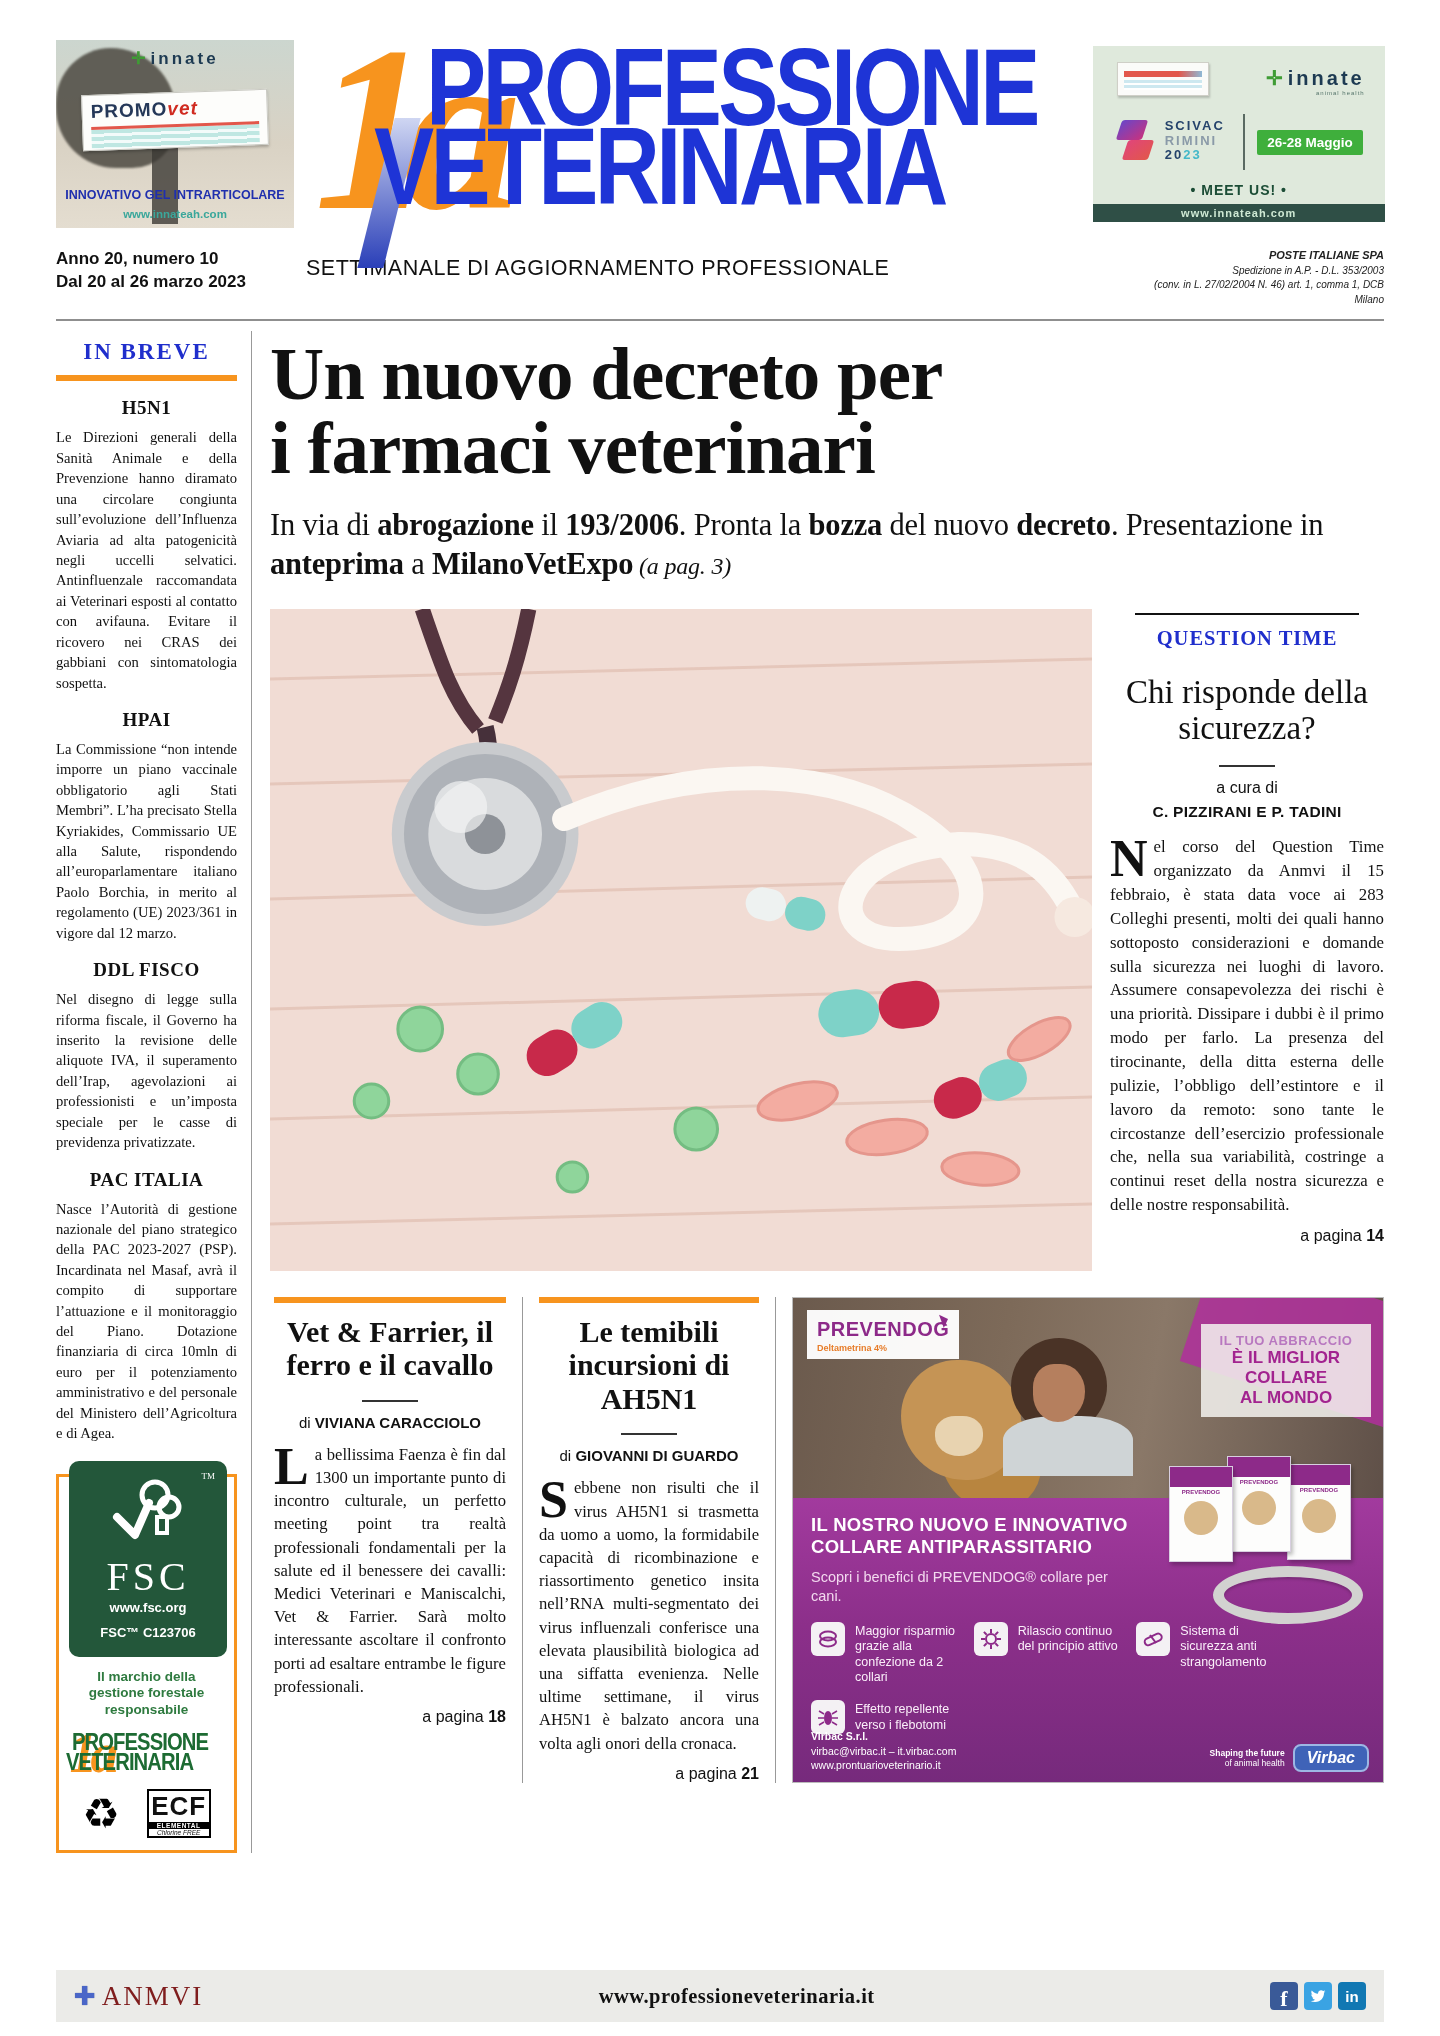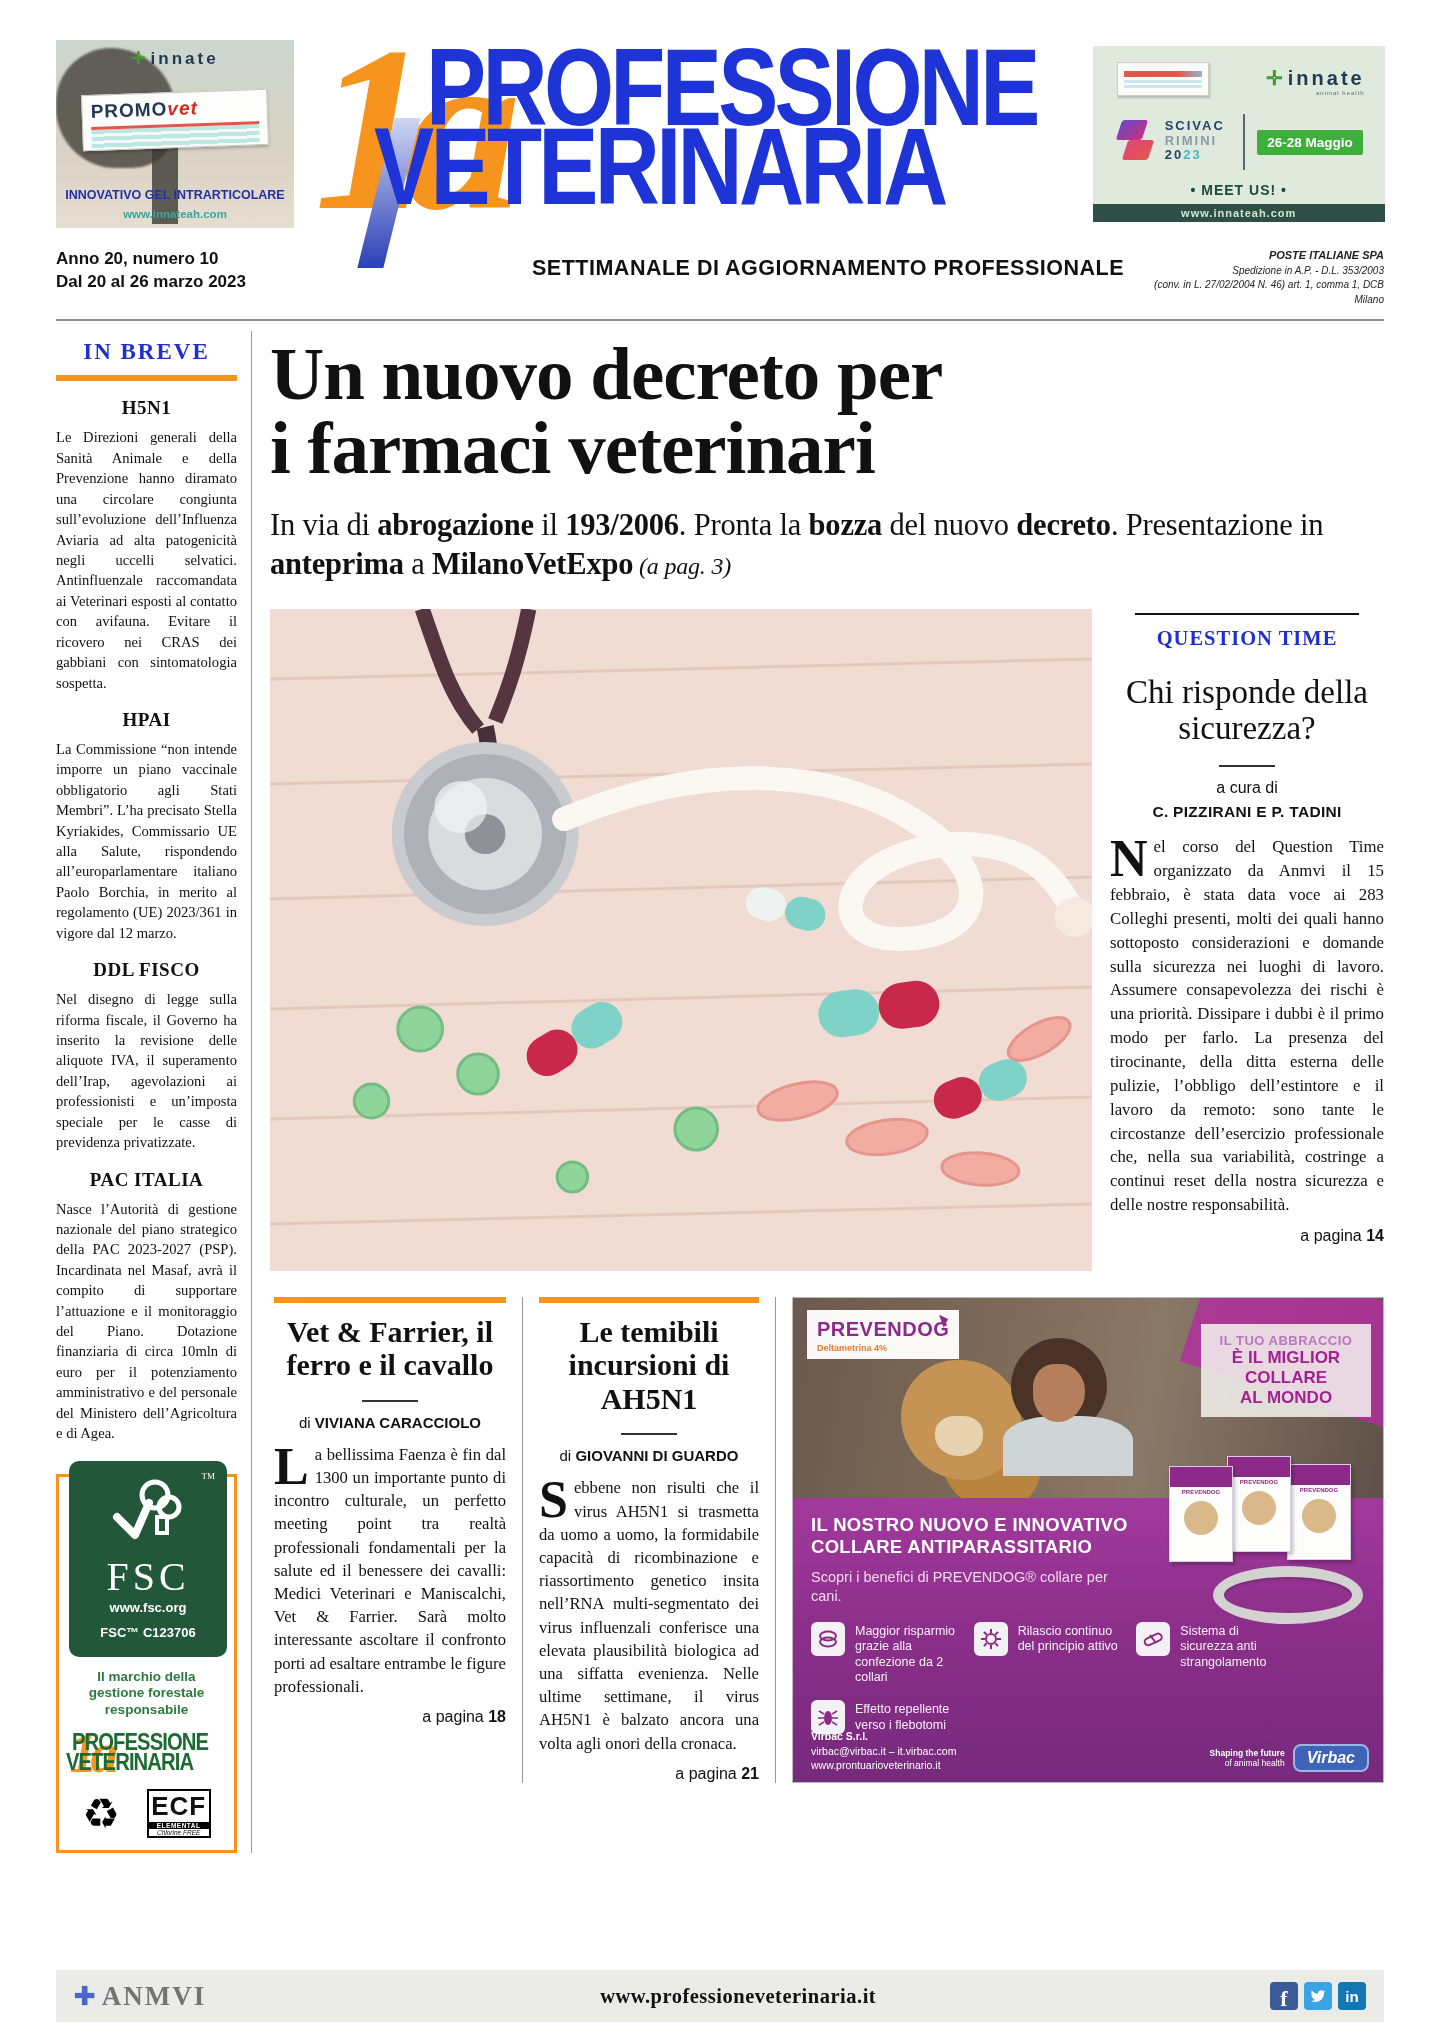--- a/index.html
+++ b/index.html
@@ -43,21 +43,21 @@
   .scivac-txt .rim { color:#8a9aa8; }
   .scivac-txt .y2 { color:#44b8c9; }
   .adr-div { position:absolute; top:68px; left:150px; width:2px; height:56px; background:#5a6a62; }
   .maggio { position:absolute; top:84px; right:22px; background:#3faf3c; color:#fff; font-weight:bold; font-size:13.5px; padding:5px 10px; border-radius:2px; }
   .meetus { position:absolute; bottom:24px; left:0; right:0; text-align:center; font-weight:bold; color:#1c4d36; font-size:14px; letter-spacing:1px; }
   .adr-url { position:absolute; bottom:0; left:0; right:0; height:18px; background:#2f4f46; color:#cfe9d4; font-weight:bold; font-size:11px; text-align:center; line-height:18px; letter-spacing:1px; }
 
   
   .issue-row { display:flex; align-items:flex-start; margin-top:16px; padding-bottom:12px; border-bottom:2px solid #8f8f8f; }
   .issue-left { font-family:"Liberation Sans",sans-serif; font-weight:bold; font-size:17px; line-height:1.35; width:250px; }
-  .issue-center { flex:1; text-align:right; font-family:"Liberation Sans",sans-serif; font-weight:bold; font-size:21.5px; letter-spacing:.5px; padding-top:8px; }
+  .issue-center { flex:1; text-align:left; font-family:"Liberation Sans",sans-serif; font-weight:normal; font-size:21.5px; letter-spacing:.5px; padding-top:8px; }
   .issue-right { width:260px; text-align:right; font-style:italic; font-family:"Liberation Sans",sans-serif; font-size:10px; line-height:1.45; color:#222; }
   .issue-right .b { font-weight:bold; font-size:11px; }
 
   
   .content { display:grid; grid-template-columns:196px 1fr; margin-top:10px; }
   .col-left { border-right:1px solid #999; padding:8px 14px 0 0; }
   .main { padding-left:18px; }
 
   .inbreve-title { text-align:center; color:#1f2ecc; font-weight:bold; font-size:23px; letter-spacing:2px; font-family:"Liberation Serif",serif; }
   .inbreve-rule { height:6px; background:#f7941e; margin:10px 0 14px; }
@@ -153,21 +153,21 @@
   .pv-co .c { font-weight:bold; }
   .pv-tag { text-align:right; font-size:8.5px; line-height:1.2; margin-right:8px; }
   .pv-tag .b { font-weight:bold; }
   .virbac { background:#3f63b8; border:2px solid #9db7e4; border-radius:8px; color:#fff; font-style:italic; font-weight:bold; font-size:16px; padding:3px 12px; }
   .pv-foot-r { display:flex; align-items:center; }
 
   
   .footer { position:absolute; left:56px; right:56px; bottom:14px; height:52px; background:#ebebe8; display:flex; align-items:center; padding:0 18px; }
   .anmvi { display:flex; align-items:center; gap:6px; }
   .anmvi .cross { color:#4a66c8; font-family:"DejaVu Sans",sans-serif; font-size:26px; line-height:1; text-shadow:0 0 1px #27408f; }
-  .anmvi .t { font-family:"Liberation Serif",serif; font-weight:bold; color:#737373; font-size:27px; letter-spacing:2px; }
+  .anmvi .t { font-family:"Liberation Serif",serif; font-weight:normal; color:#7f1d1d; font-size:27px; letter-spacing:2px; }
   .foot-url { flex:1; text-align:center; font-weight:bold; font-size:20.5px; letter-spacing:.5px; }
   .socials { display:flex; gap:6px; }
   .soc { width:28px; height:28px; border-radius:4px; display:flex; align-items:center; justify-content:center; color:#fff; font-family:"Liberation Sans",sans-serif; font-weight:bold; }
   .soc.fb { background:#3a5a98; font-family:"Liberation Serif",serif; font-size:22px; padding-top:6px; }
   .soc.tw { background:#3aa3e3; }
   .soc.li { background:#1178b3; font-size:15px; }
 </style>
 </head>
 <body>
 

